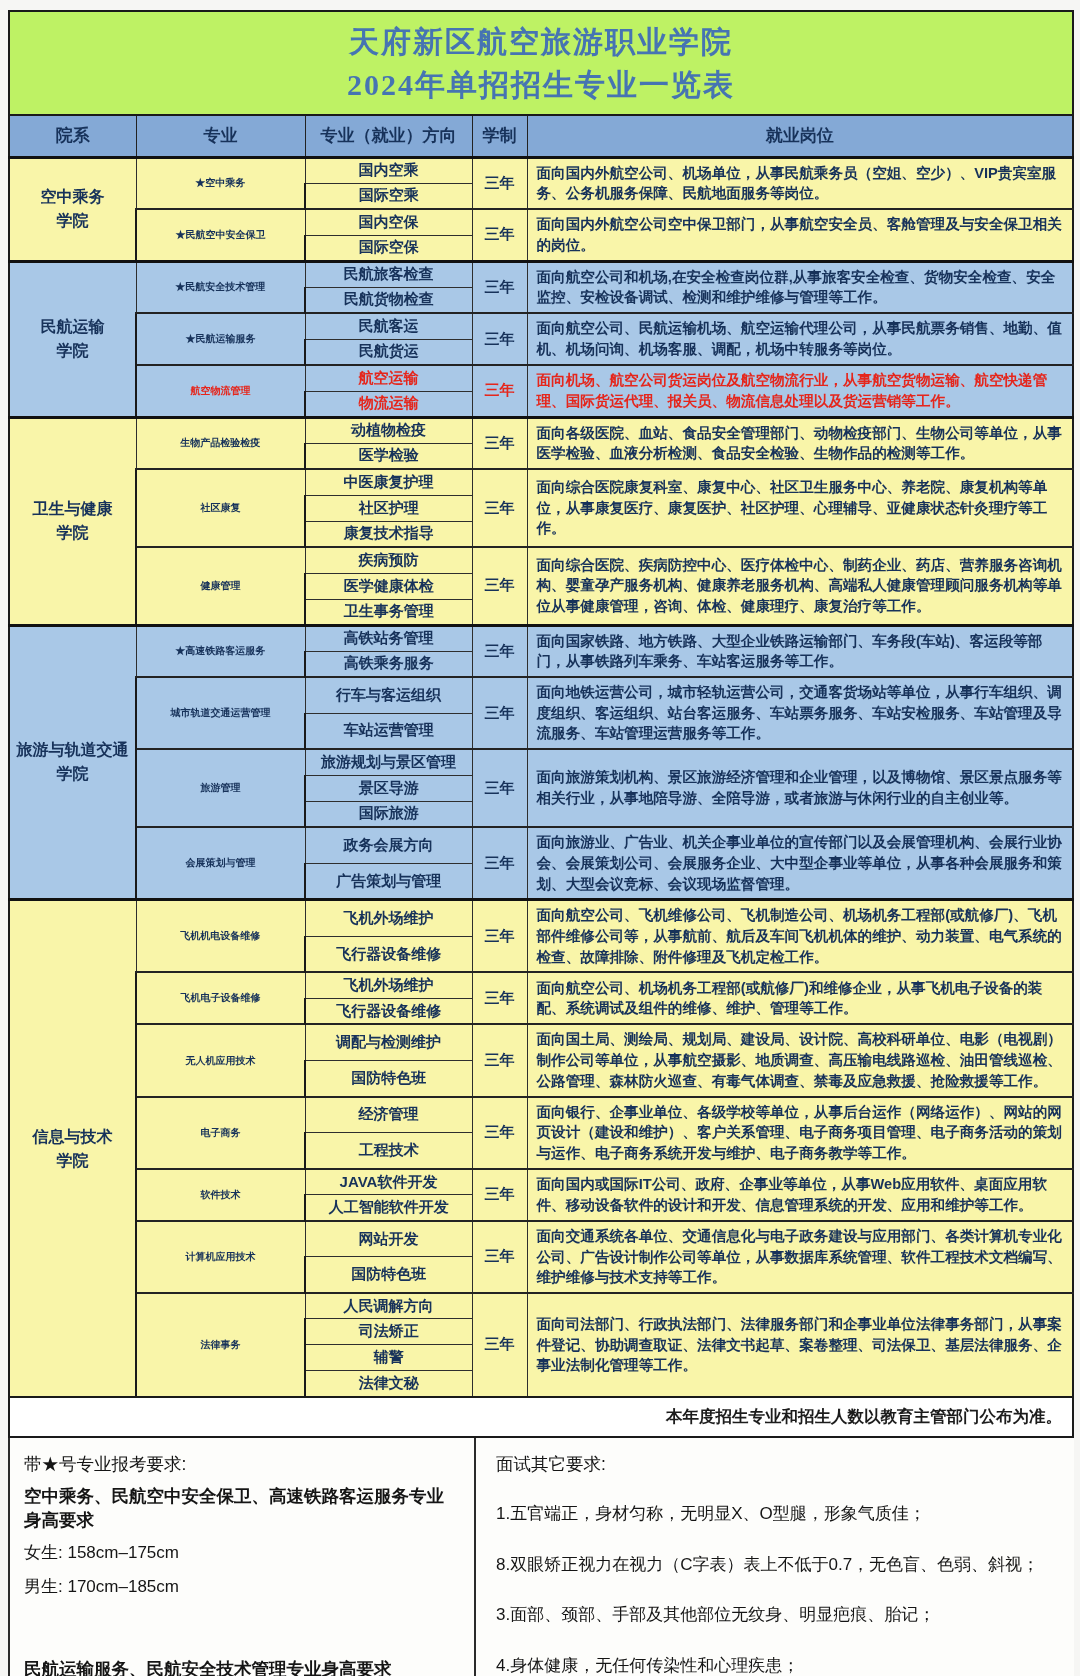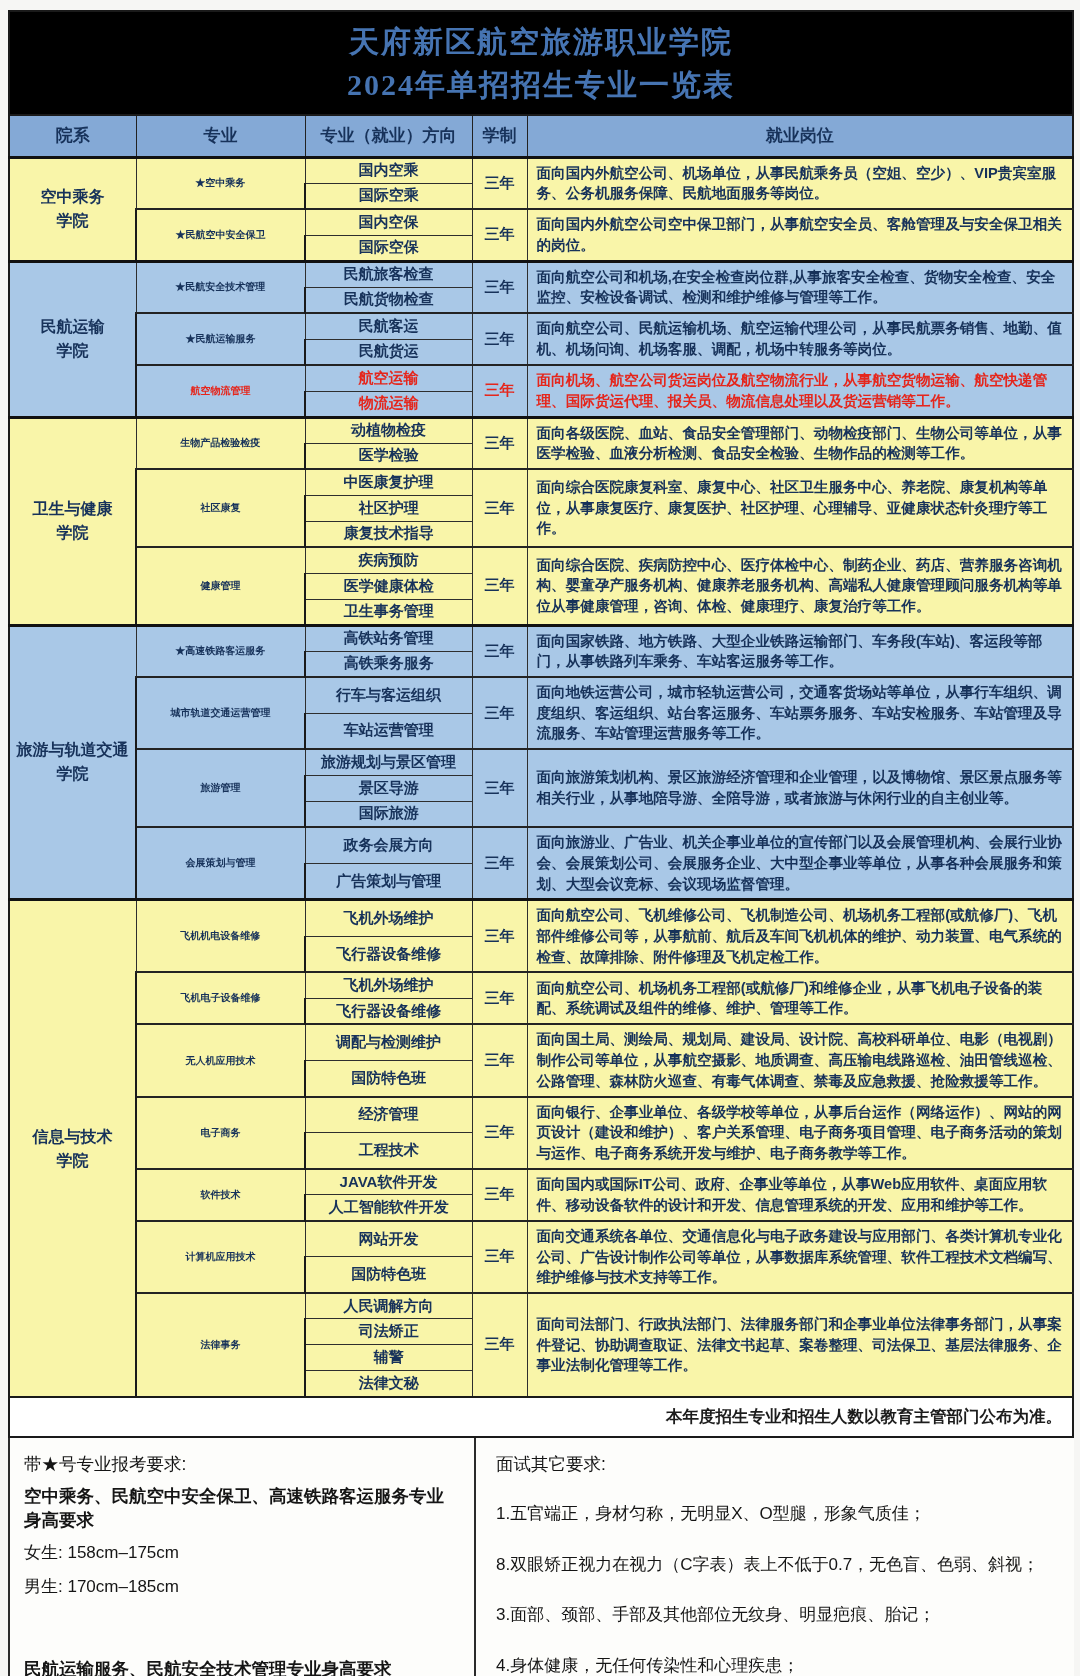--- a/index.html
+++ b/index.html
@@ -1,21 +1,21 @@
 <!DOCTYPE html>
 <html><head>
 <meta charset="utf-8">
 <style>
   html,body{margin:0;padding:0;background:#e9e9e6;font-family:"Liberation Sans",sans-serif;}
   .page{width:1064px;margin:0 auto;padding:10px 8px 0 8px;background:#f6f6f4;}
   .sheet{background:#ffffff;}
   table{border-collapse:collapse;table-layout:fixed;width:1064px;background:#fff;}
   td,th{border:1px solid #2e2e2e;box-sizing:border-box;word-break:break-all;}
   
-  .title-row td{border:2.5px solid #1a1a1a;border-bottom:2px solid #1a1a1a;background:#000000;height:104px;text-align:center;vertical-align:middle;}
+  .title-row td{border:2.5px solid #1a1a1a;border-bottom:2px solid #1a1a1a;background:#bef264;height:104px;text-align:center;vertical-align:middle;}
   .title-line{font-family:"Liberation Serif",serif;color:#4674b2;font-size:30px;font-weight:600;line-height:1.45;letter-spacing:2px;}
   
   thead th.colhead{background:#84a9d6;color:#17325a;font-size:17px;font-weight:bold;height:42px;border:1.5px solid #222;border-top:2px solid #1a1a1a;border-bottom:2.5px solid #1a1a1a;}
   
   td.college{font-size:16px;font-weight:bold;color:#17325a;text-align:center;vertical-align:middle;white-space:pre-line;line-height:1.5;}
   td.major{font-size:10px;font-weight:bold;color:#17325a;text-align:center;vertical-align:middle;padding:2px 4px;}
   td.direction{font-size:15px;font-weight:bold;color:#17325a;text-align:center;vertical-align:middle;height:26px;padding:2px 4px;}
   td.duration{font-size:15px;font-weight:bold;color:#17325a;text-align:center;vertical-align:middle;}
   td.jobs{font-size:14.6px;font-weight:bold;color:#17325a;text-align:left;vertical-align:middle;padding:4px 9px;line-height:1.42;}
   tr.yellow td{background:#f9f5a9;}

